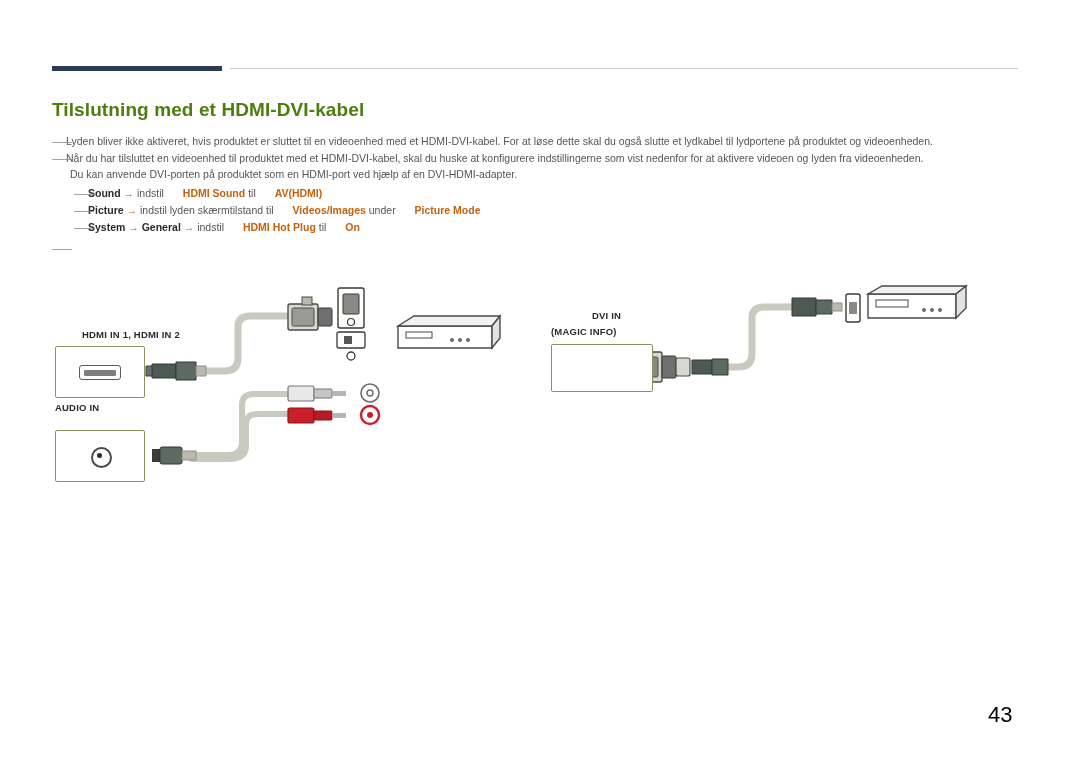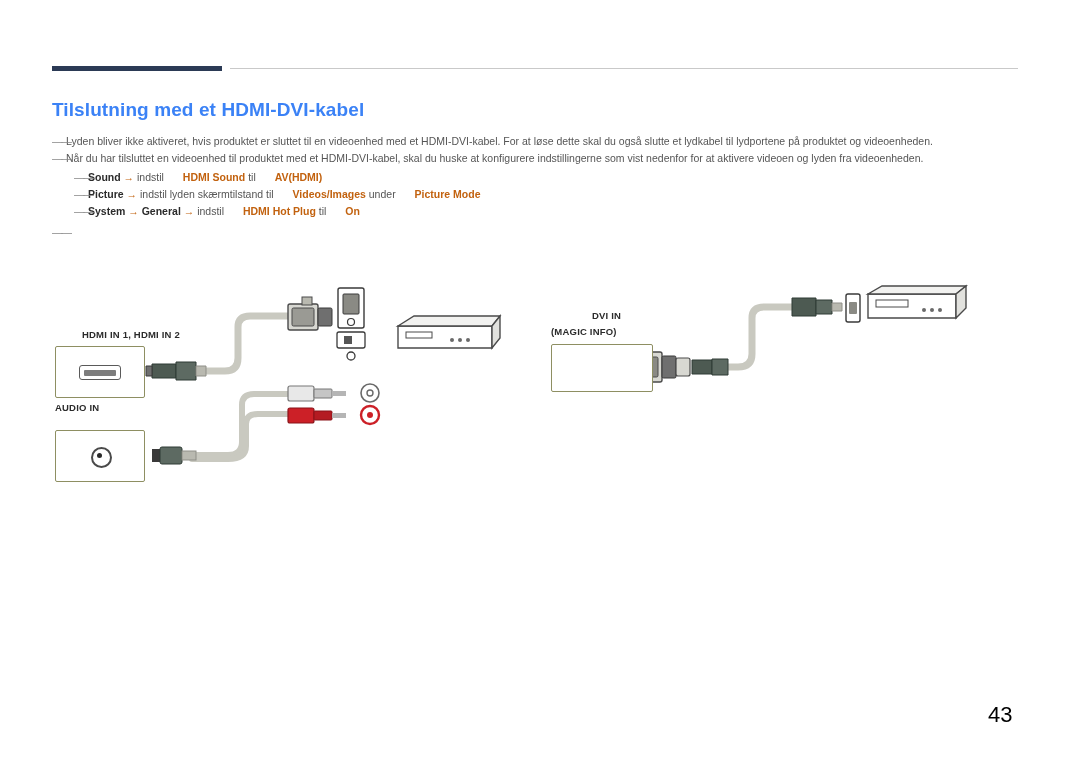--- a/index.html
+++ b/index.html
@@ -41,21 +41,21 @@
     background: #c9c9c9;
   }
 
   
   .page-title {
     position: absolute;
     left: 52px;
     top: 99px;
     font-size: 19px;
     font-weight: bold;
-    color: #3b82f6;
+    color: #4d7c0f;
     letter-spacing: 0.1px;
   }
 
   
   .notes {
     position: absolute;
     left: 52px;
     top: 133px;
     width: 980px;
   }
@@ -207,20 +207,21 @@
 <div class="notes">
 
   <div class="note">
     <span class="dash">――</span>
     <span>Lyden bliver ikke aktiveret, hvis produktet er sluttet til en videoenhed med et HDMI-DVI-kabel. For at løse dette skal du også slutte et lydkabel til lydportene på produktet og videoenheden.</span>
   </div>
 
   <div class="note">
     <span class="dash">――</span>
     <span>Når du har tilsluttet en videoenhed til produktet med et HDMI-DVI-kabel, skal du huske at konfigurere indstillingerne som vist nedenfor for at aktivere videoen og lyden fra videoenheden.</span>
+    <span class="cont">Du kan anvende DVI-porten på produktet som en HDMI-port ved hjælp af en DVI-HDMI-adapter.</span>
   </div>
 
   <div class="sub-notes">
 
     <div class="sub-note">
       <span class="dash">――</span>
       <span class="b-dark">Sound</span>
       <span class="arrow">→</span>
       <span>indstil</span>
       <span class="b-orange">HDMI Sound</span>

